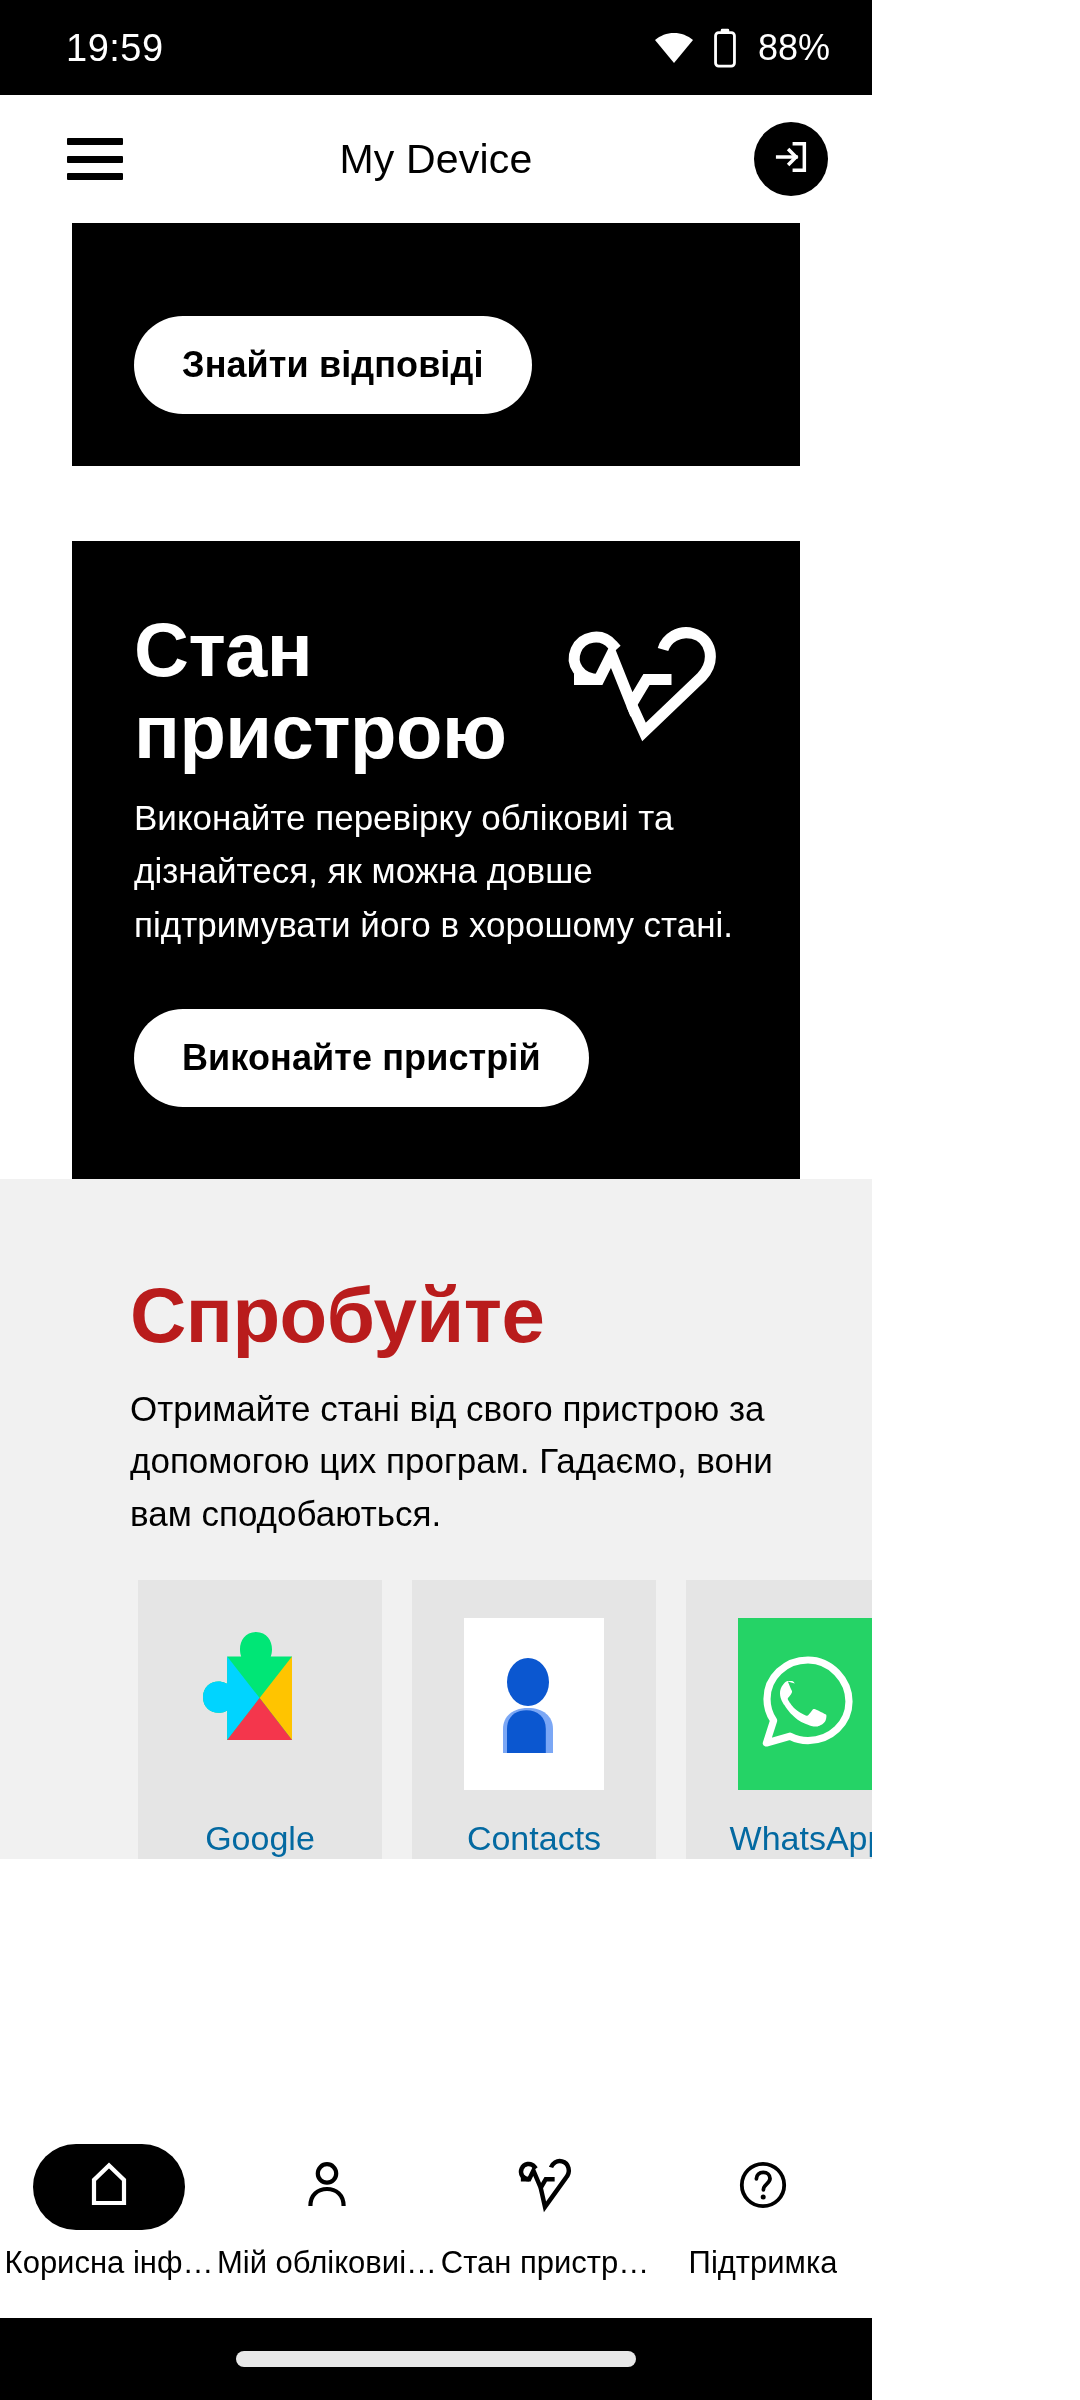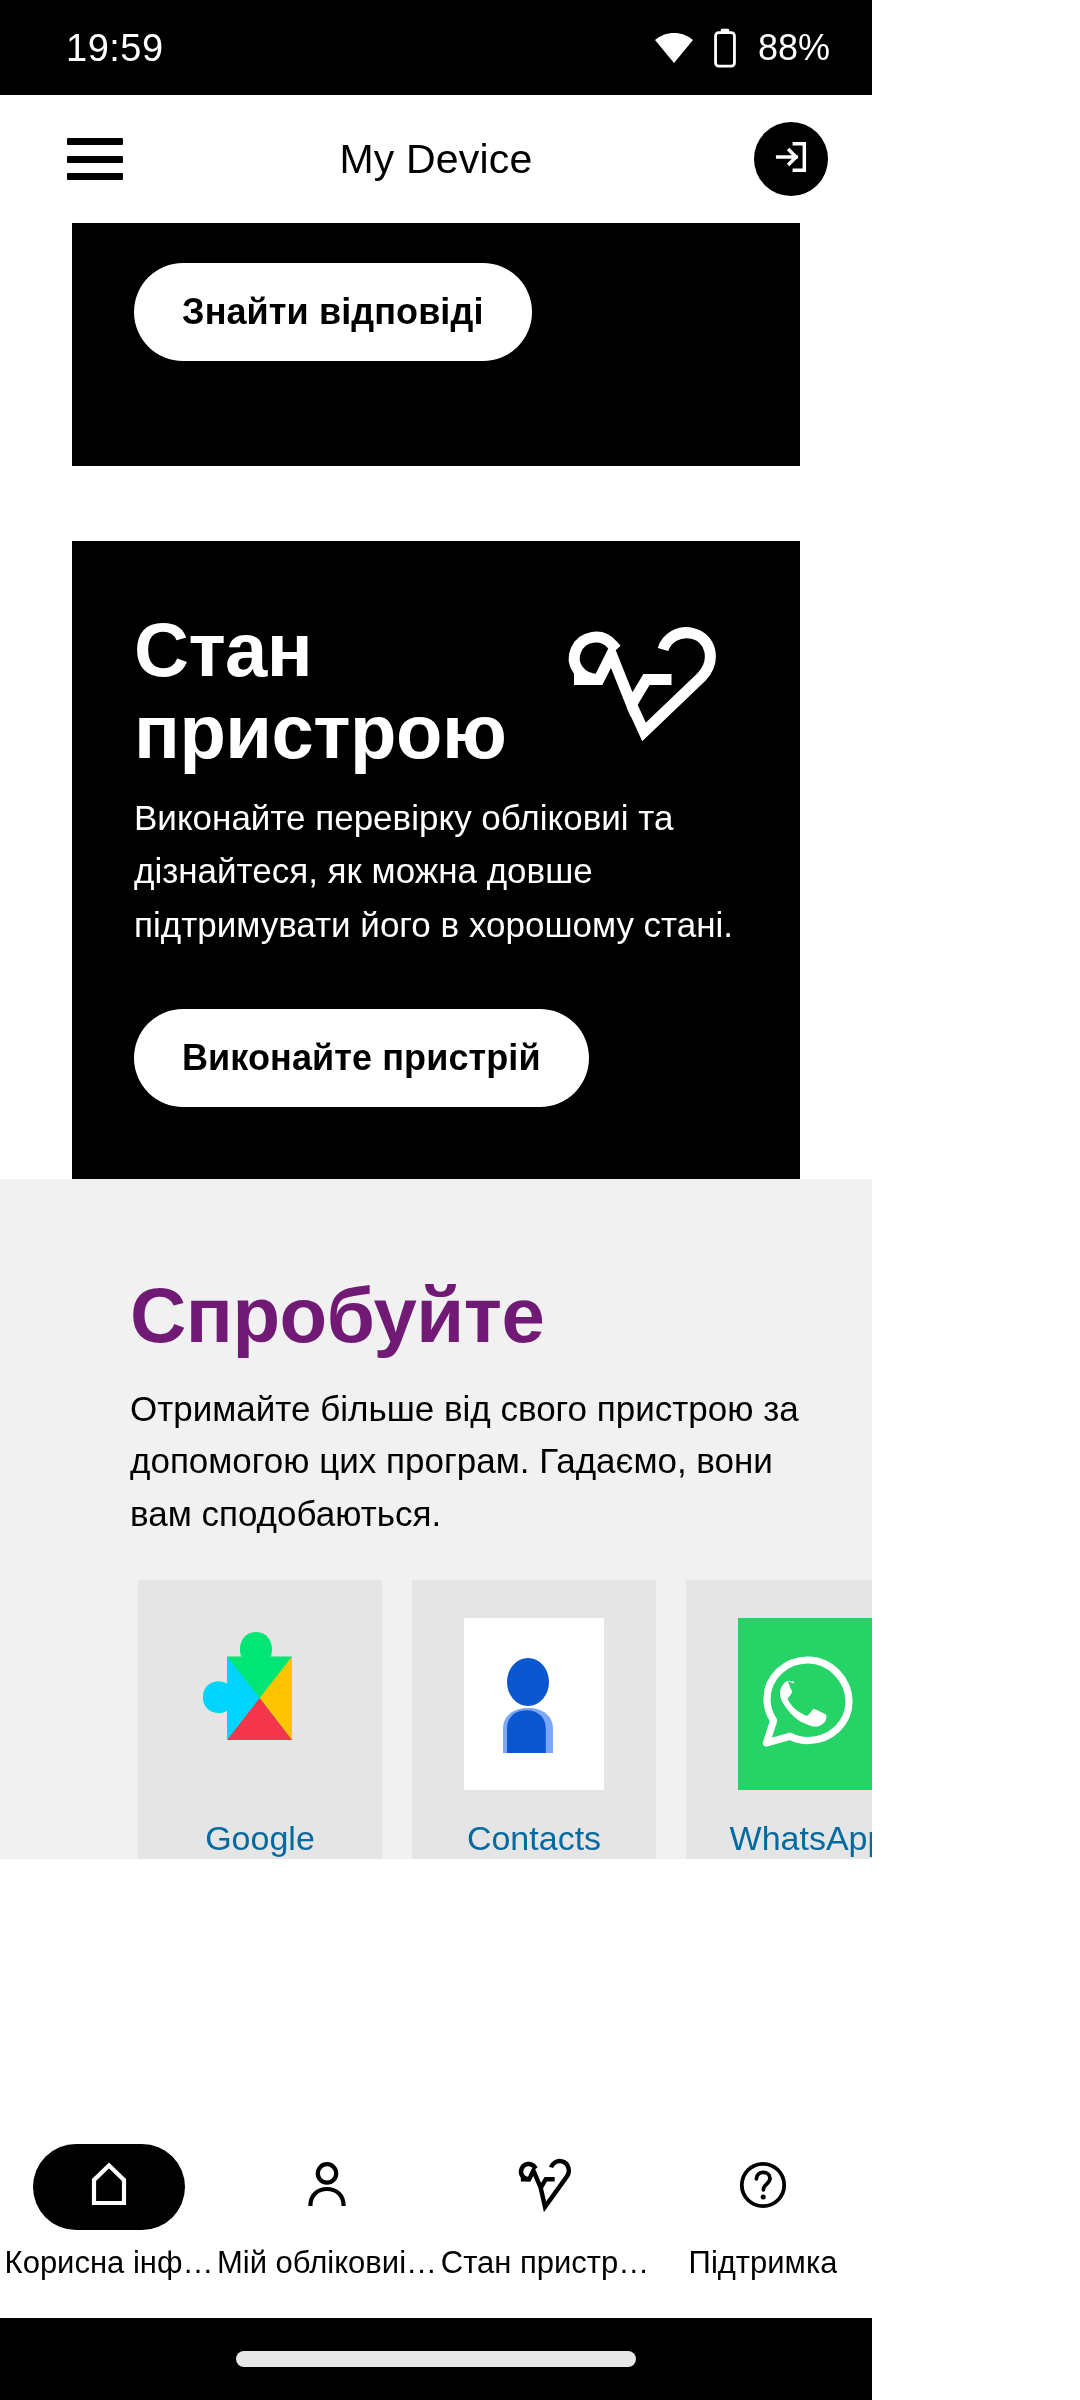--- a/index.html
+++ b/index.html
@@ -109,21 +109,21 @@
   .card {
     margin: 0 72px;
     background: #000000;
     color: #ffffff;
   }
 
   
   #promo-card {
     height: 243px;
     display: flex;
-    align-items: flex-start;
+    align-items: center;
     padding: 40px 0 0 62px;
   }
 
   .pill-btn {
     display: inline-flex;
     align-items: center;
     justify-content: center;
     background: #ffffff;
     color: #000000;
     border: none;
@@ -169,21 +169,21 @@
   
   #try-section {
     background: #f1f1f1;
     padding: 96px 0 0 0;
   }
   #try-title {
     font-size: 78px;
     font-weight: 700;
     letter-spacing: -0.5px;
     line-height: 1.05;
-    color: #701a75;
+    color: #b91c1c;
     padding: 0 72px 0 130px;
   }
   #try-desc {
     margin-top: 26px;
     font-size: 35px;
     line-height: 1.5;
     color: #000000;
     padding: 0 60px 0 130px;
     max-width: 940px;
   }
@@ -335,21 +335,21 @@
         </span>
       </div>
       <div id="health-desc">Виконайте перевірку обліковиі та дізнайтеся, як можна довше підтримувати його в хорошому стані.</div>
       <div id="health-btn-wrap">
         <button class="pill-btn">Виконайте пристрій</button>
       </div>
     </div>
 
     <div id="try-section">
       <div id="try-title">Спробуйте</div>
-      <div id="try-desc">Отримайте більше від свого пристрою за допомогою цих програм. Гадаємо, вони вам сподобаються.</div>
+      <div id="try-desc">Отримайте стані від свого пристрою за допомогою цих програм. Гадаємо, вони вам сподобаються.</div>
 
       <div id="app-row">
 
         <div class="app-tile">
           <div class="app-icon-box">
             <svg width="120" height="152" viewBox="0 0 60 76">
               <path d="M28 2 C22.6 2 20 6.4 20 10.6 C20 12.8 20.6 14.2 20.6 14.2 L13.6 14.2 L13.6 28 C13.6 28 11.8 26.8 9.2 26.8 C5.2 26.8 1.5 29.6 1.5 34.6 C1.5 39.6 5.2 42.4 9.2 42.4 C11.8 42.4 13.6 41.2 13.6 41.2 L13.6 56 L46 56 L46 14.2 L35.4 14.2 C35.4 14.2 36 12.8 36 10.6 C36 6.4 33.4 2 28 2 Z" fill="#00e676"></path>
               <path d="M13.6 14.2 L13.6 28 C13.6 28 11.8 26.8 9.2 26.8 C5.2 26.8 1.5 29.6 1.5 34.6 C1.5 39.6 5.2 42.4 9.2 42.4 C11.8 42.4 13.6 41.2 13.6 41.2 L13.6 56 L29.8 35 Z" fill="#00d4ff"></path>
               <path d="M46 14.2 L46 56 L29.8 35 Z" fill="#ffc400"></path>
               <path d="M13.6 56 L46 56 L29.8 35 Z" fill="#f4364c"></path>

